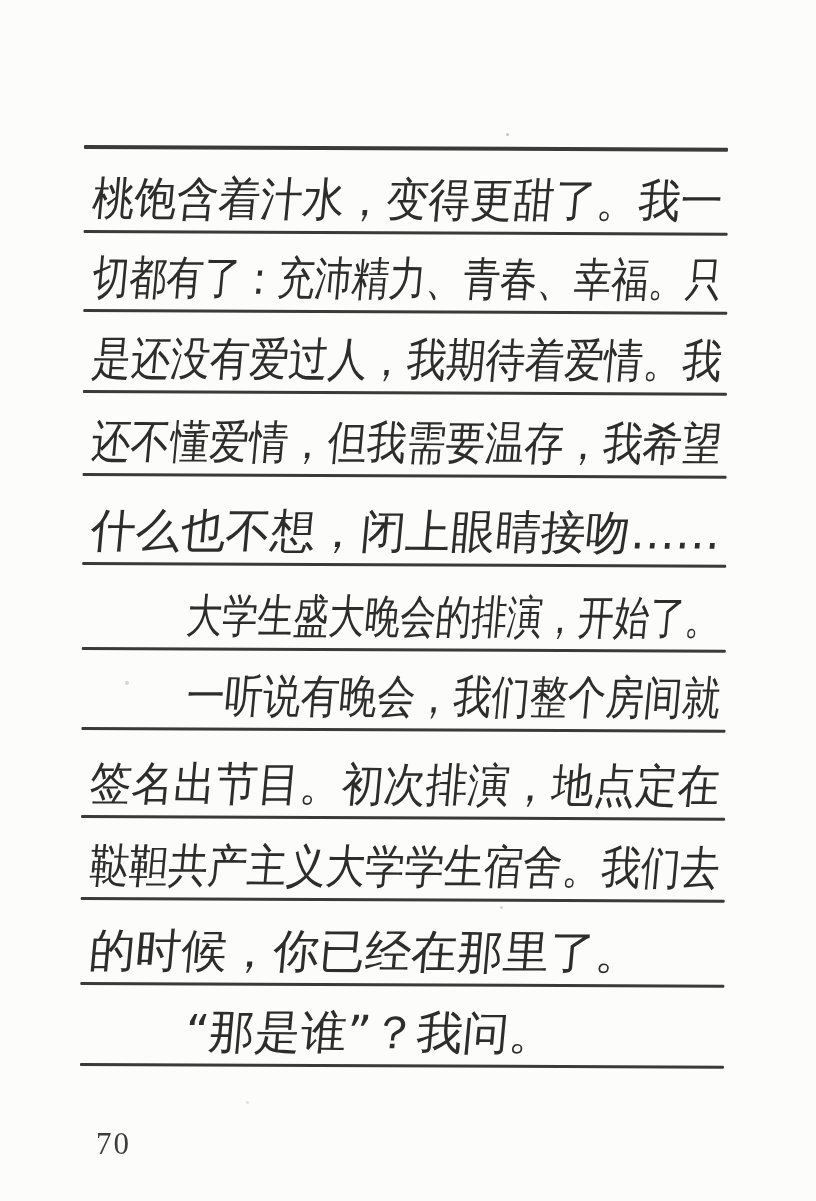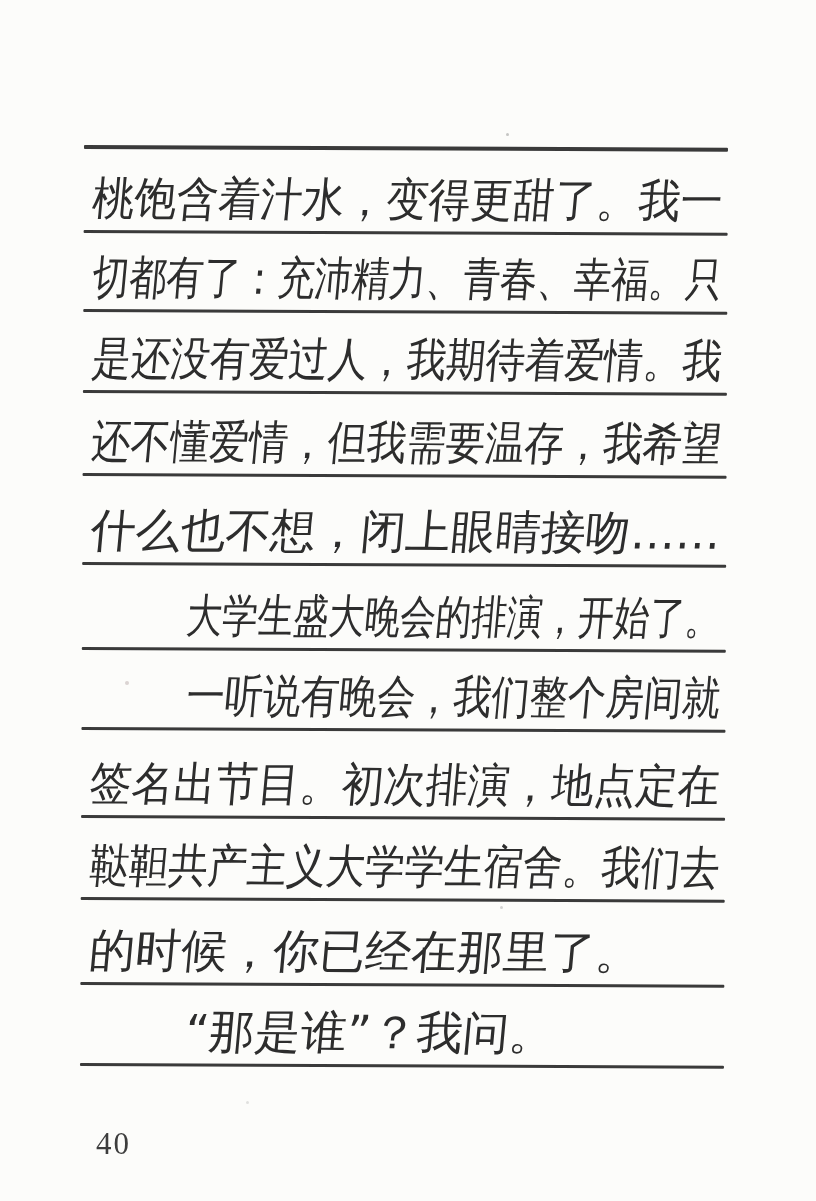--- a/index.html
+++ b/index.html
@@ -122,21 +122,21 @@
         <span class="fit" style="transform: scaleX(0.856);">鞑靼共产主义大学学生宿舍。我们去</span>
       </div>
       <div class="hw" style="top: 899px; height: 77px;">
         <span class="fit">的时候，你已经在那里了。</span>
       </div>
       <div class="hw indent" style="top: 984px; height: 73px;">
         <span class="fit">“那是谁”？我问。</span>
       </div>
     </div>
 
-  <div class="page-number">40</div>
+  <div class="page-number">70</div>
 
   <div class="speck s1"></div>
   <div class="speck s2"></div>
   <div class="speck s3"></div>
   <div class="speck s4"></div>
   <div class="speck s5"></div>
   <div class="speck s6"></div>
   <div class="speck s7"></div>
 </div>
 

